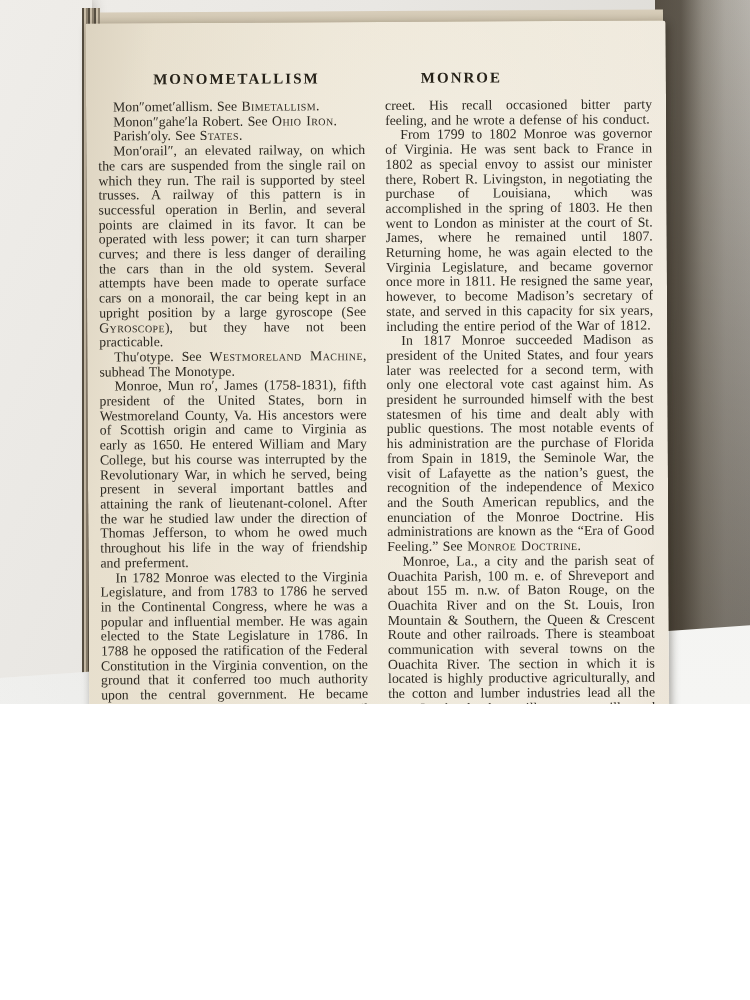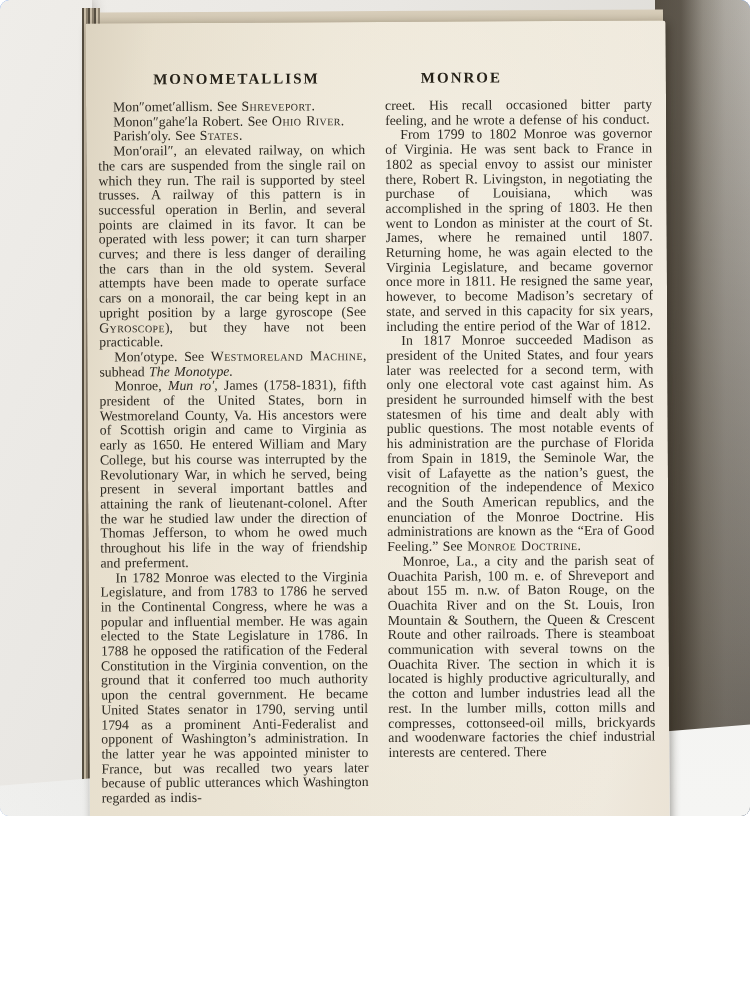--- a/index.html
+++ b/index.html
@@ -1,20 +1,19 @@
 <!DOCTYPE html>
 <html><head>
 <meta charset="utf-8">
 <style>
   html,body{margin:0;padding:0;}
   .scene{
-    position:relative;width:750px;height:816px;overflow:hidden;
+    position:relative;width:750px;height:704px;overflow:hidden;
     background:#3b82f6;
     font-family:"Liberation Serif","DejaVu Serif",serif;
-    border-radius:9px;
   }
   
   .wall{
     position:absolute;inset:0;
     background:linear-gradient(115deg,#efede9 0%,#e9e7e3 35%,#dfddd8 65%,#d2cfc9 100%);
   }
   
   .cover-shadow{
     position:absolute;left:655px;top:0;width:95px;height:900px;
     background:
@@ -63,21 +62,21 @@
   .head{flex:1;text-align:center;font-weight:bold;font-size:15px;letter-spacing:2px;color:#262219;}
   .head.right{transform:translateX(-52px);}
   .columns{display:flex;gap:20px;max-height:748px;overflow:hidden;}
   .col{flex:1;min-width:0;}
   .para{
     margin:0;font-size:13.8px;line-height:14.7px;text-align:justify;
     text-indent:15px;word-spacing:1px;
   }
   .para.noindent{text-indent:0;}
   .para .bold{font-weight:normal;}
-  .para .italic{font-style:italic;}
+  .para .italic{}
   .para .smallcaps{font-variant:small-caps;letter-spacing:0.4px;}
   .footer{position:absolute;left:12px;top:828px;width:554px;height:20px;}
   .pmark{position:absolute;left:24px;top:3px;font-size:11px;font-weight:bold;color:#3a352c;}
   .pagenum{position:absolute;left:238px;top:0;font-size:14px;color:#2e2a23;margin-left:11px;}
 </style>
 </head>
 <body>
 
 <div class="scene">
   <div class="wall"></div>
@@ -87,25 +86,25 @@
   <div class="page-edges"></div>
   <div class="surface"></div>
 
   <div class="book-page">
     <div class="running-heads">
       <div class="head left">MONOMETALLISM</div>
       <div class="head right">MONROE</div>
     </div>
     <div class="columns">
       <div class="col" id="col-left">
-          <p class="para"><span class="bold">Mon″omet′allism.</span><span> See </span><span class="smallcaps">Shreveport</span><span>.</span></p>
-          <p class="para"><span class="bold">Monon″gahe′la Robert.</span><span> See </span><span class="smallcaps">Ohio River</span><span>.</span></p>
+          <p class="para"><span class="bold">Mon″omet′allism.</span><span> See </span><span class="smallcaps">Bimetallism</span><span>.</span></p>
+          <p class="para"><span class="bold">Monon″gahe′la Robert.</span><span> See </span><span class="smallcaps">Ohio Iron</span><span>.</span></p>
           <p class="para"><span class="bold">Parish′oly.</span><span> See </span><span class="smallcaps">States</span><span>.</span></p>
           <p class="para"><span class="bold">Mon′orail″</span><span>, an elevated railway, on which the cars are suspended from the single rail on which they run. The rail is supported by steel trusses. A railway of this pattern is in successful operation in Berlin, and several points are claimed in its favor. It can be operated with less power; it can turn sharper curves; and there is less danger of derailing the cars than in the old system. Several attempts have been made to operate surface cars on a monorail, the car being kept in an upright position by a large gyroscope (See </span><span class="smallcaps">Gyroscope</span><span>), but they have not been practicable.</span></p>
-          <p class="para"><span class="bold">Mon′otype.</span><span> See </span><span class="smallcaps">Westmoreland Machine</span><span>, subhead </span><span class="italic">The Monotype.</span></p>
+          <p class="para"><span class="bold">Thu′otype.</span><span> See </span><span class="smallcaps">Westmoreland Machine</span><span>, subhead </span><span class="italic">The Monotype.</span></p>
           <p class="para"><span class="bold">Monroe, </span><span class="italic">Mun ro′, </span><span class="bold">James</span><span> (1758-1831), fifth president of the United States, born in Westmoreland County, Va. His ancestors were of Scottish origin and came to Virginia as early as 1650. He entered William and Mary College, but his course was interrupted by the Revolutionary War, in which he served, being present in several important battles and attaining the rank of lieutenant-colonel. After the war he studied law under the direction of Thomas Jefferson, to whom he owed much throughout his life in the way of friendship and preferment.</span></p>
           <p class="para"><span>In 1782 Monroe was elected to the Virginia Legislature, and from 1783 to 1786 he served in the Continental Congress, where he was a popular and influential member. He was again elected to the State Legislature in 1786. In 1788 he opposed the ratification of the Federal Constitution in the Virginia convention, on the ground that it conferred too much authority upon the central government. He became United States senator in 1790, serving until 1794 as a prominent Anti-Federalist and opponent of Washington’s administration. In the latter year he was appointed minister to France, but was recalled two years later because of public utterances which Washington regarded as indis-</span></p>
         </div>
       <div class="col" id="col-right">
           <p class="para noindent"><span>creet. His recall occasioned bitter party feeling, and he wrote a defense of his conduct.</span></p>
           <p class="para"><span>From 1799 to 1802 Monroe was governor of Virginia. He was sent back to France in 1802 as special envoy to assist our minister there, Robert R. Livingston, in negotiating the purchase of Louisiana, which was accomplished in the spring of 1803. He then went to London as minister at the court of St. James, where he remained until 1807. Returning home, he was again elected to the Virginia Legislature, and became governor once more in 1811. He resigned the same year, however, to become Madison’s secretary of state, and served in this capacity for six years, including the entire period of the War of 1812.</span></p>
           <p class="para"><span>In 1817 Monroe succeeded Madison as president of the United States, and four years later was reelected for a second term, with only one electoral vote cast against him. As president he surrounded himself with the best statesmen of his time and dealt ably with public questions. The most notable events of his administration are the purchase of Florida from Spain in 1819, the Seminole War, the visit of Lafayette as the nation’s guest, the recognition of the independence of Mexico and the South American republics, and the enunciation of the Monroe Doctrine. His administrations are known as the “Era of Good Feeling.” See </span><span class="smallcaps">Monroe Doctrine</span><span>.</span></p>
           <p class="para"><span class="bold">Monroe, La.,</span><span> a city and the parish seat of Ouachita Parish, 100 m. e. of Shreveport and about 155 m. n.w. of Baton Rouge, on the Ouachita River and on the St. Louis, Iron Mountain &amp; Southern, the Queen &amp; Crescent Route and other railroads. There is steamboat communication with several towns on the Ouachita River. The section in which it is located is highly productive agriculturally, and the cotton and lumber industries lead all the rest. In the lumber mills, cotton mills and compresses, cottonseed-oil mills, brickyards and woodenware factories the chief industrial interests are centered. There</span></p>
         </div>
     </div>

